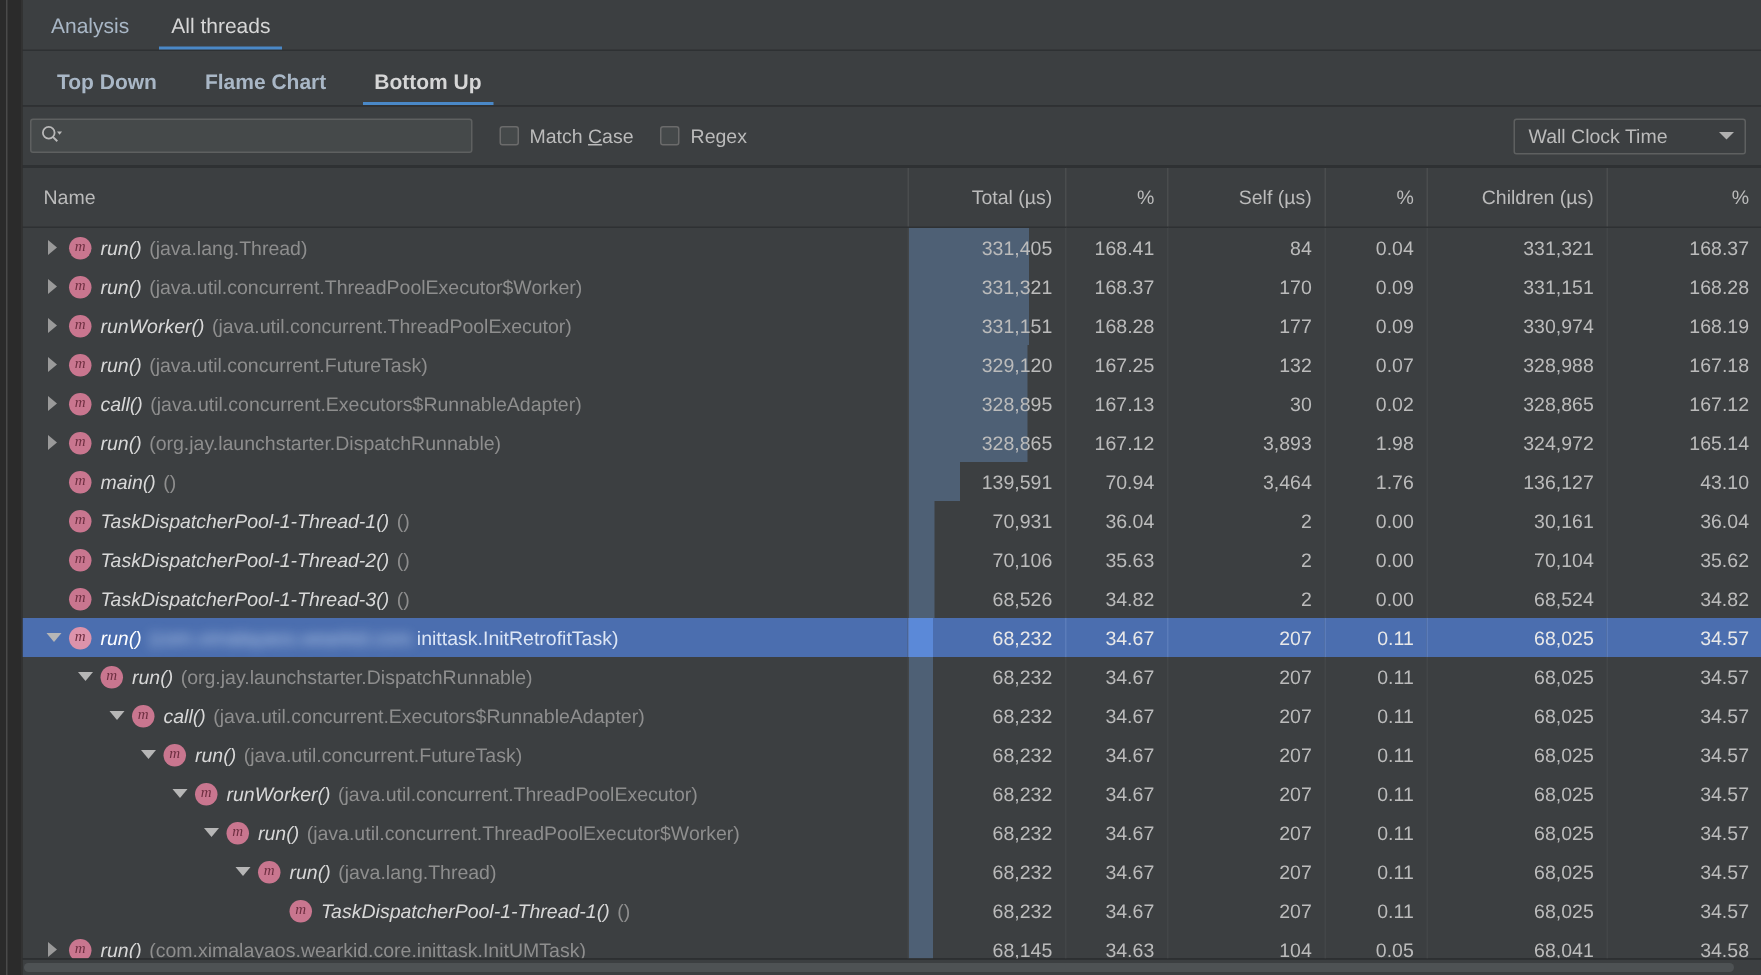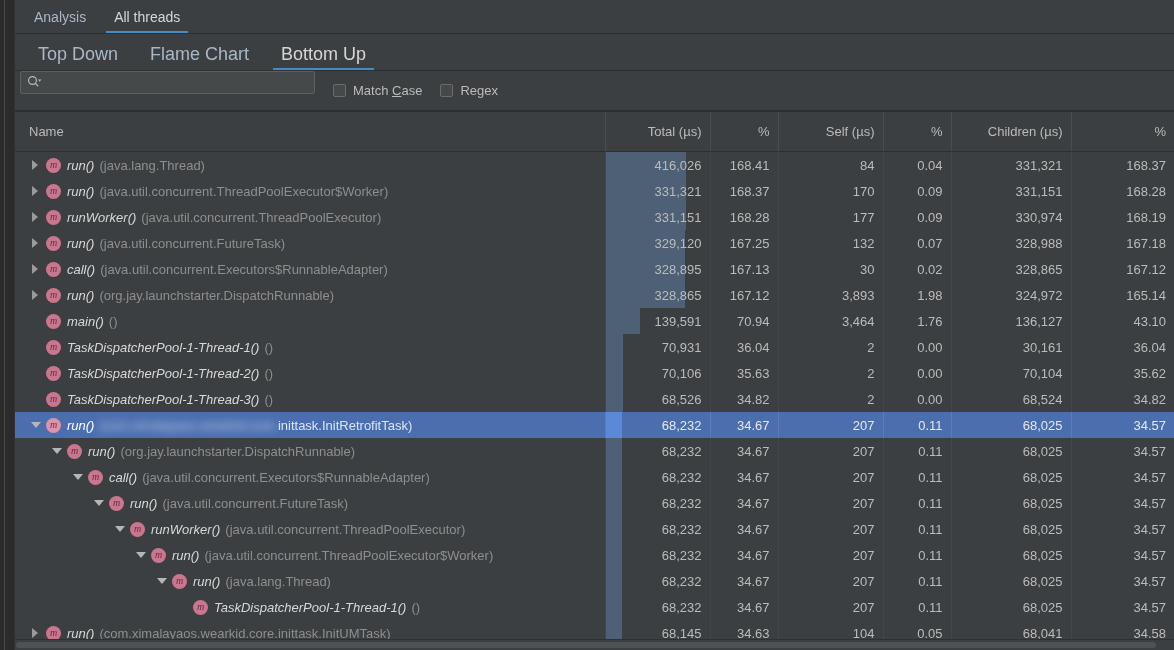--- a/index.html
+++ b/index.html
@@ -19,26 +19,26 @@
   
   .toptabs{height:34px;background:#3c3f41;display:flex;align-items:flex-end;padding-left:20px;
            border-bottom:1px solid #2e3133;flex:0 0 auto;box-sizing:border-box;}
   .toptab{position:relative;padding:0 14px 8px 14px;font-size:14px;color:#a9b7c6;cursor:default;line-height:16px;}
   .toptab.active{color:#d6d6d6;}
   .toptab.active:after{content:"";position:absolute;left:6px;right:6px;bottom:0;height:2px;background:#4a88c7;}
 
   
   .subtabs{height:37px;background:#3c3f41;display:flex;align-items:flex-end;padding-left:22px;
            border-bottom:1px solid #2e3133;flex:0 0 auto;box-sizing:border-box;}
-  .subtab{position:relative;padding:0 16px 8px 16px;font-size:18px;color:#a9b7c6;cursor:default;line-height:16px;}
+  .subtab{position:relative;padding:0 16px 8px 16px;font-size:14px;color:#a9b7c6;cursor:default;line-height:16px;font-weight:bold;}
   .subtab.active{color:#d6d6d6;}
   .subtab.active:after{content:"";position:absolute;left:8px;right:8px;bottom:0;height:2px;background:#4a88c7;}
 
   
-  .toolbar{height:40px;background:#3c3f41;display:flex;padding:0 8px 0 20px;
+  .toolbar{height:40px;background:#3c3f41;display:flex;align-items:center;padding:0 8px 0 20px;
            flex:0 0 auto;box-sizing:border-box;border-bottom:1px solid #2e3133;}
   .searchbox{position:relative;width:295px;height:23px;background:#45494a;border:1px solid #5e6060;border-radius:2px;
              display:flex;align-items:center;padding-left:6px;box-sizing:border-box;}
   .searchbox svg{flex:0 0 auto;}
   .searchbox input{background:transparent;border:0;outline:none;color:#bbbbbb;font-size:13px;
                    font-family:"Liberation Sans",sans-serif;width:100%;padding:0 4px;}
   .chk-wrap{display:flex;align-items:center;margin-left:18px;cursor:default;}
   .chk{width:13px;height:13px;border:1px solid #6b6b6b;background:#45494a;border-radius:2px;box-sizing:border-box;}
   .chk-label{margin-left:7px;font-size:13px;color:#bbbbbb;}
   .chk-label u{text-decoration:underline;}
@@ -139,20 +139,24 @@
       <div class="chk-label" id="matchcaselbl">Match <u>C</u>ase</div>
     </div>
 
     <div class="chk-wrap">
       <div class="chk"></div>
       <div class="chk-label">Regex</div>
     </div>
 
     <div class="spacer"></div>
 
+    <div class="combo">
+      <span>Wall Clock Time</span>
+      <span class="caret"></span>
+    </div>
   </div>
 
   <div class="tablewrap">
     <table class="tbl">
       <colgroup>
         <col style="width:591px">
           <col style="width:105px">
           <col style="width:68px">
         <col style="width:105px">
           <col style="width:68px">
@@ -173,21 +177,21 @@
       <tbody id="tbody">
           <tr class="row">
             <td class="namecell">
               <div class="nameinner" style="padding-left: 17px;">
                 <span class="arrow right"></span>
                 <span class="micon">m</span>
                 <span class="mname">run()</span>
                 <span class="mpkg">(java.lang.Thread)</span>
               </div>
             </td>
-            <td class="totalcell"><div class="bar" style="width: 80px;"></div><span class="num">416,026</span></td>
+            <td class="totalcell"><div class="bar" style="width: 80px;"></div><span class="num">331,405</span></td>
             <td>168.41</td>
             <td>84</td>
             <td>0.04</td>
             <td>331,321</td>
             <td>168.37</td>
           </tr>
           <tr class="row">
             <td class="namecell">
               <div class="nameinner" style="padding-left: 17px;">
                 <span class="arrow right"></span>

